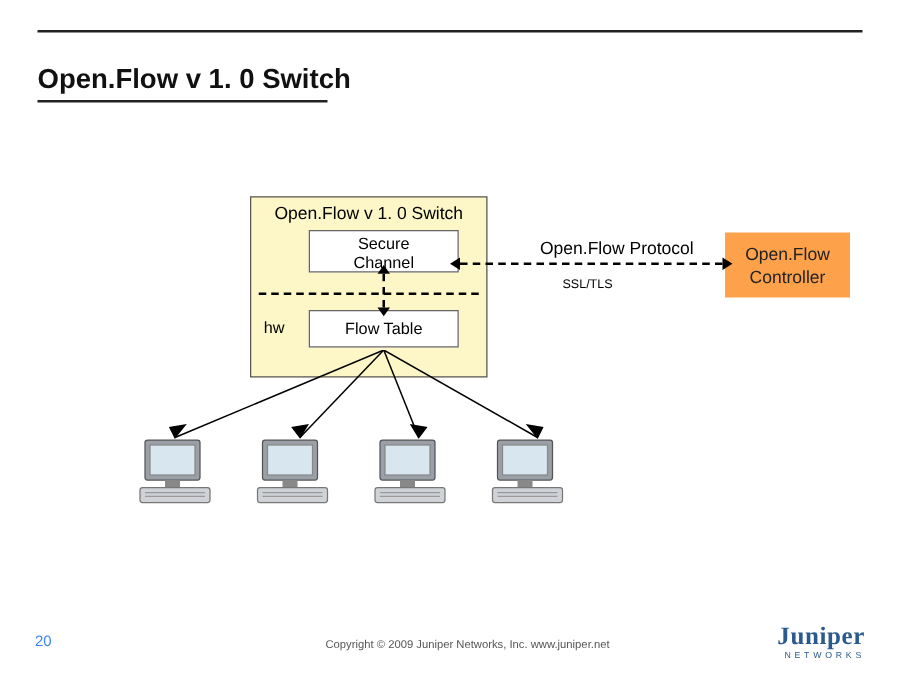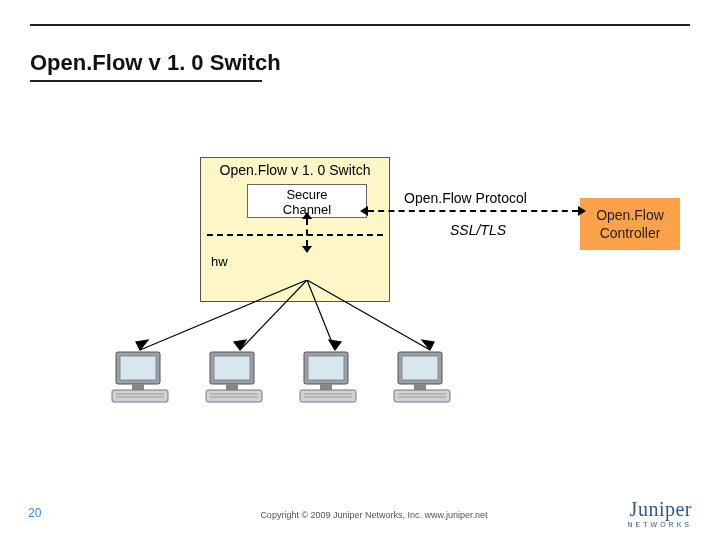--- a/index.html
+++ b/index.html
@@ -93,44 +93,42 @@
     background: #fff;
     border: 1px solid #666;
     text-align: center;
     font-size: 13px;
     line-height: 28px;
   }
 
   .protocol-label {
     position: absolute;
     top: 190px;
-    left: 404px;
+    left: 432px;
     font-size: 14px;
   }
   .ssl-label {
     position: absolute;
     top: 222px;
     left: 450px;
-    font-size: 14px;
-    font-style: italic;
+    font-size: 10px;
   }
 
   .controller-box {
     position: absolute;
     top: 186px;
     left: 580px;
     width: 100px;
     height: 52px;
     background: #fda24a;
     text-align: center;
     font-size: 14px;
     line-height: 18px;
     padding-top: 8px;
     color: #222;
-    margin-top: 12px;
   }
 
   
   .h-conn {
     position: absolute;
     top: 210px;
     left: 368px;
     width: 210px;
     border-top: 2px dashed #000;
   }
@@ -203,21 +201,21 @@
     position: absolute;
     right: 28px;
     bottom: 12px;
     text-align: right;
   }
   .logo .brand {
     font-family: "Times New Roman", serif;
     font-size: 20px;
     letter-spacing: 0.5px;
     color: #2b5b8c;
-    font-weight: 400;
+    font-weight: 700;
   }
   .logo .sub {
     font-size: 7px;
     letter-spacing: 3px;
     color: #2b5b8c;
   }
 </style>
 </head>
 <body>
 
@@ -227,20 +225,23 @@
 
 <div class="switch-box">
   <div class="switch-box-title">Open.Flow v 1. 0 Switch</div>
   <div class="sw-label">sw</div>
   <div class="secure-channel">
     <span style="white-space:pre-line">Secure
 Channel</span>
   </div>
   <div class="dashed-divider"></div>
   <div class="hw-label">hw</div>
+  <div class="flow-table">
+    <span>Flow Table</span>
+  </div>
 </div>
 
 <div class="protocol-label">Open.Flow Protocol</div>
 <div class="ssl-label">SSL/TLS</div>
 
 <div class="controller-box">
   <span>Open.Flow</span><br>
   <span>Controller</span>
 </div>
 

